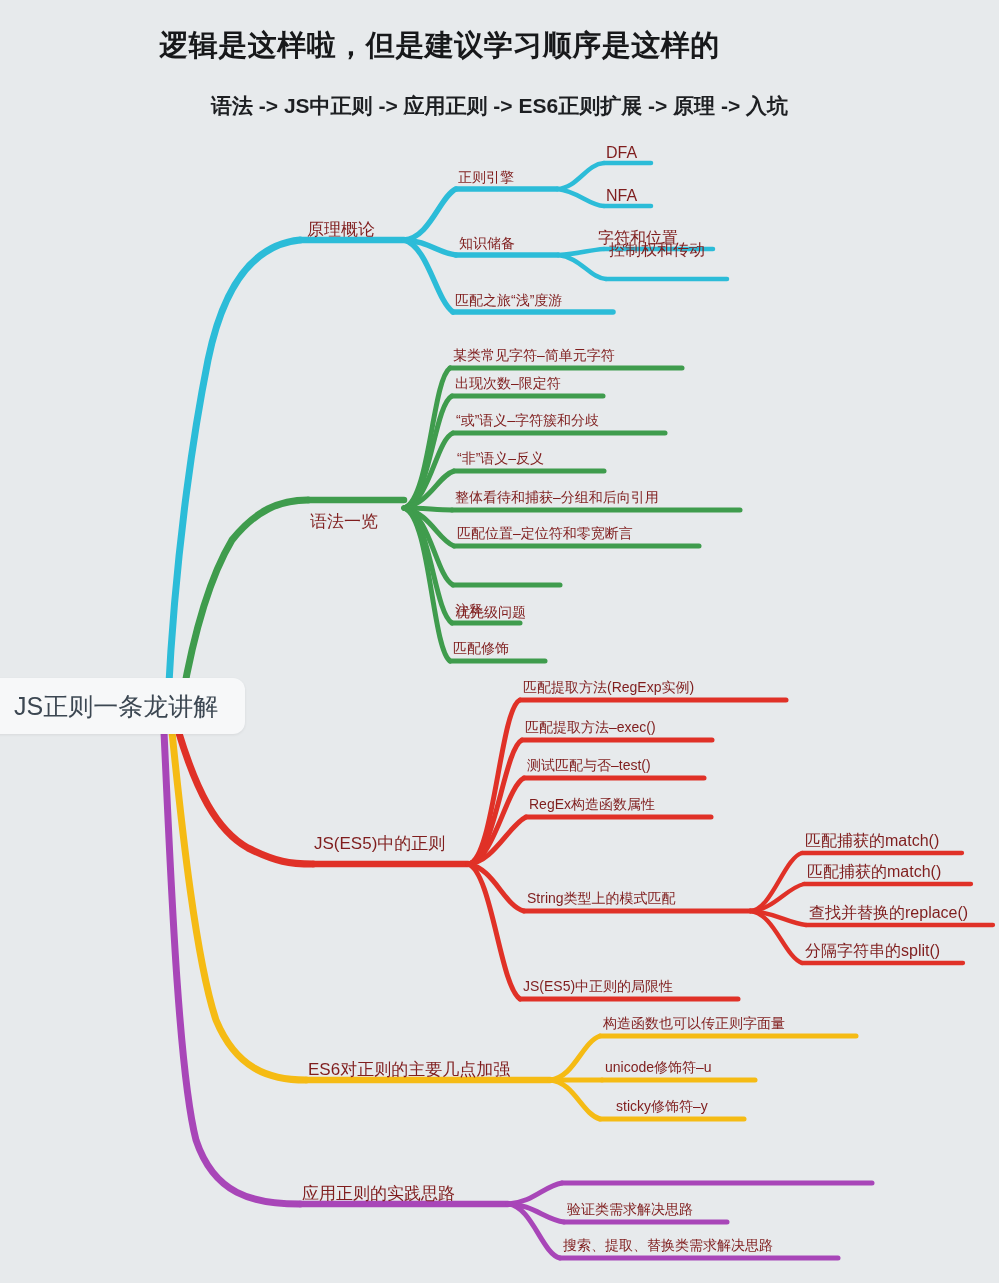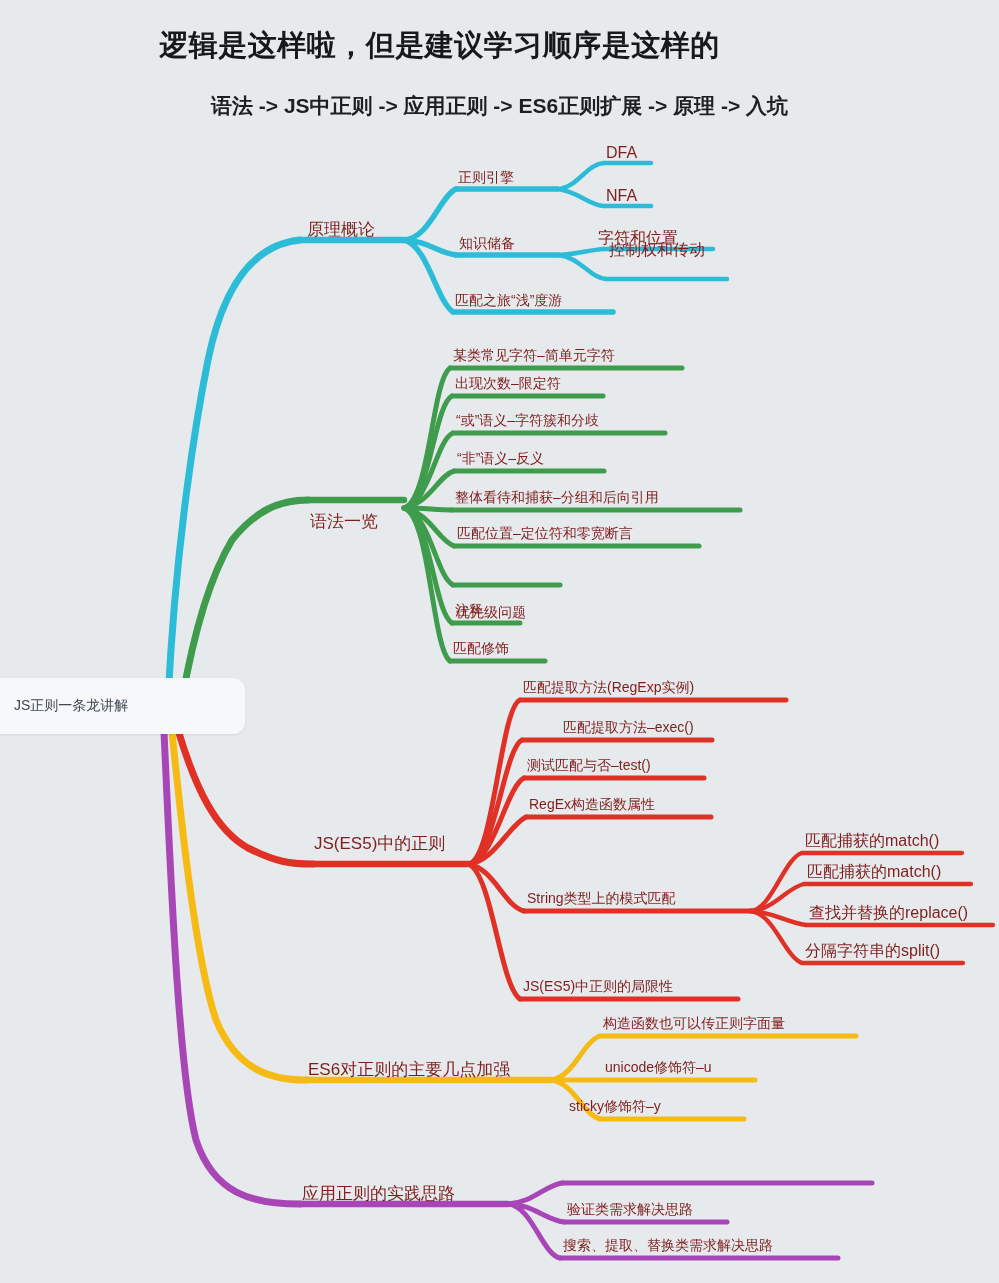--- a/index.html
+++ b/index.html
@@ -50,21 +50,21 @@
     width:257px;height:56px;
     background:#f7f8f9;
     border-radius:12px;
     box-shadow:0 1px 3px rgba(0,0,0,0.07);
     display:flex;align-items:center;
     box-sizing:border-box;
     padding-left:26px;
     z-index:5;
   }
   #root-label{
-    font-size:14px;color:#3c4752;white-space:nowrap;
+    font-size:25px;color:#3c4752;white-space:nowrap;
   }
 </style>
 </head>
 <body>
 
 <div id="stage">
 
   <div class="title">逻辑是这样啦，但是建议学习顺序是这样的</div>
   <div class="subtitle">语法 -&gt; JS中正则 -&gt; 应用正则 -&gt; ES6正则扩展 -&gt; 原理 -&gt; 入坑</div>
 
@@ -202,36 +202,36 @@
   <div class="node l2" style="left:457px;top:450px;">“非”语义–反义</div>
   <div class="node l2" style="left:455px;top:489px;">整体看待和捕获–分组和后向引用</div>
   <div class="node l2" style="left:457px;top:525px;">匹配位置–定位符和零宽断言</div>
   <div class="node l2" style="left:456px;top:564px;margin-top:40px;">优先级问题</div>
   <div class="node l2" style="left:455px;top:602px;">注释</div>
   <div class="node l2" style="left:453px;top:640px;">匹配修饰</div>
 
   <div class="node l1" style="left:314px;top:834px;">JS(ES5)中的正则</div>
 
   <div class="node l2" style="left:523px;top:679px;">匹配提取方法(RegExp实例)</div>
-  <div class="node l2" style="left:525px;top:719px;margin-left:38px;">匹配提取方法–exec()</div>
+  <div class="node l2" style="left:525px;top:719px;">匹配提取方法–exec()</div>
   <div class="node l2" style="left:527px;top:757px;">测试匹配与否–test()</div>
   <div class="node l2" style="left:529px;top:796px;">RegEx构造函数属性</div>
   <div class="node l2" style="left:527px;top:890px;">String类型上的模式匹配</div>
 
   <div class="node l3" style="left:805px;top:832px;">匹配捕获的match()</div>
   <div class="node l3" style="left:807px;top:863px;">匹配捕获的match()</div>
   <div class="node l3" style="left:809px;top:904px;">查找并替换的replace()</div>
   <div class="node l3" style="left:805px;top:942px;">分隔字符串的split()</div>
 
   <div class="node l2" style="left:523px;top:978px;">JS(ES5)中正则的局限性</div>
 
   <div class="node l1" style="left:308px;top:1060px;">ES6对正则的主要几点加强</div>
 
   <div class="node l2" style="left:603px;top:1015px;">构造函数也可以传正则字面量</div>
   <div class="node l2" style="left:605px;top:1059px;">unicode修饰符–u</div>
-  <div class="node l2" style="left:569px;top:1098px;text-align:center;">sticky修饰符–y</div>
+  <div class="node l2" style="left:616px;top:1098px;text-align:center;">sticky修饰符–y</div>
 
   <div class="node l1" style="left:302px;top:1184px;">应用正则的实践思路</div>
 
   <div class="node l2" style="left:567px;top:1201px;">验证类需求解决思路</div>
   <div class="node l2" style="left:563px;top:1237px;">搜索、提取、替换类需求解决思路</div>
 
 </div>
 
 </body></html>

